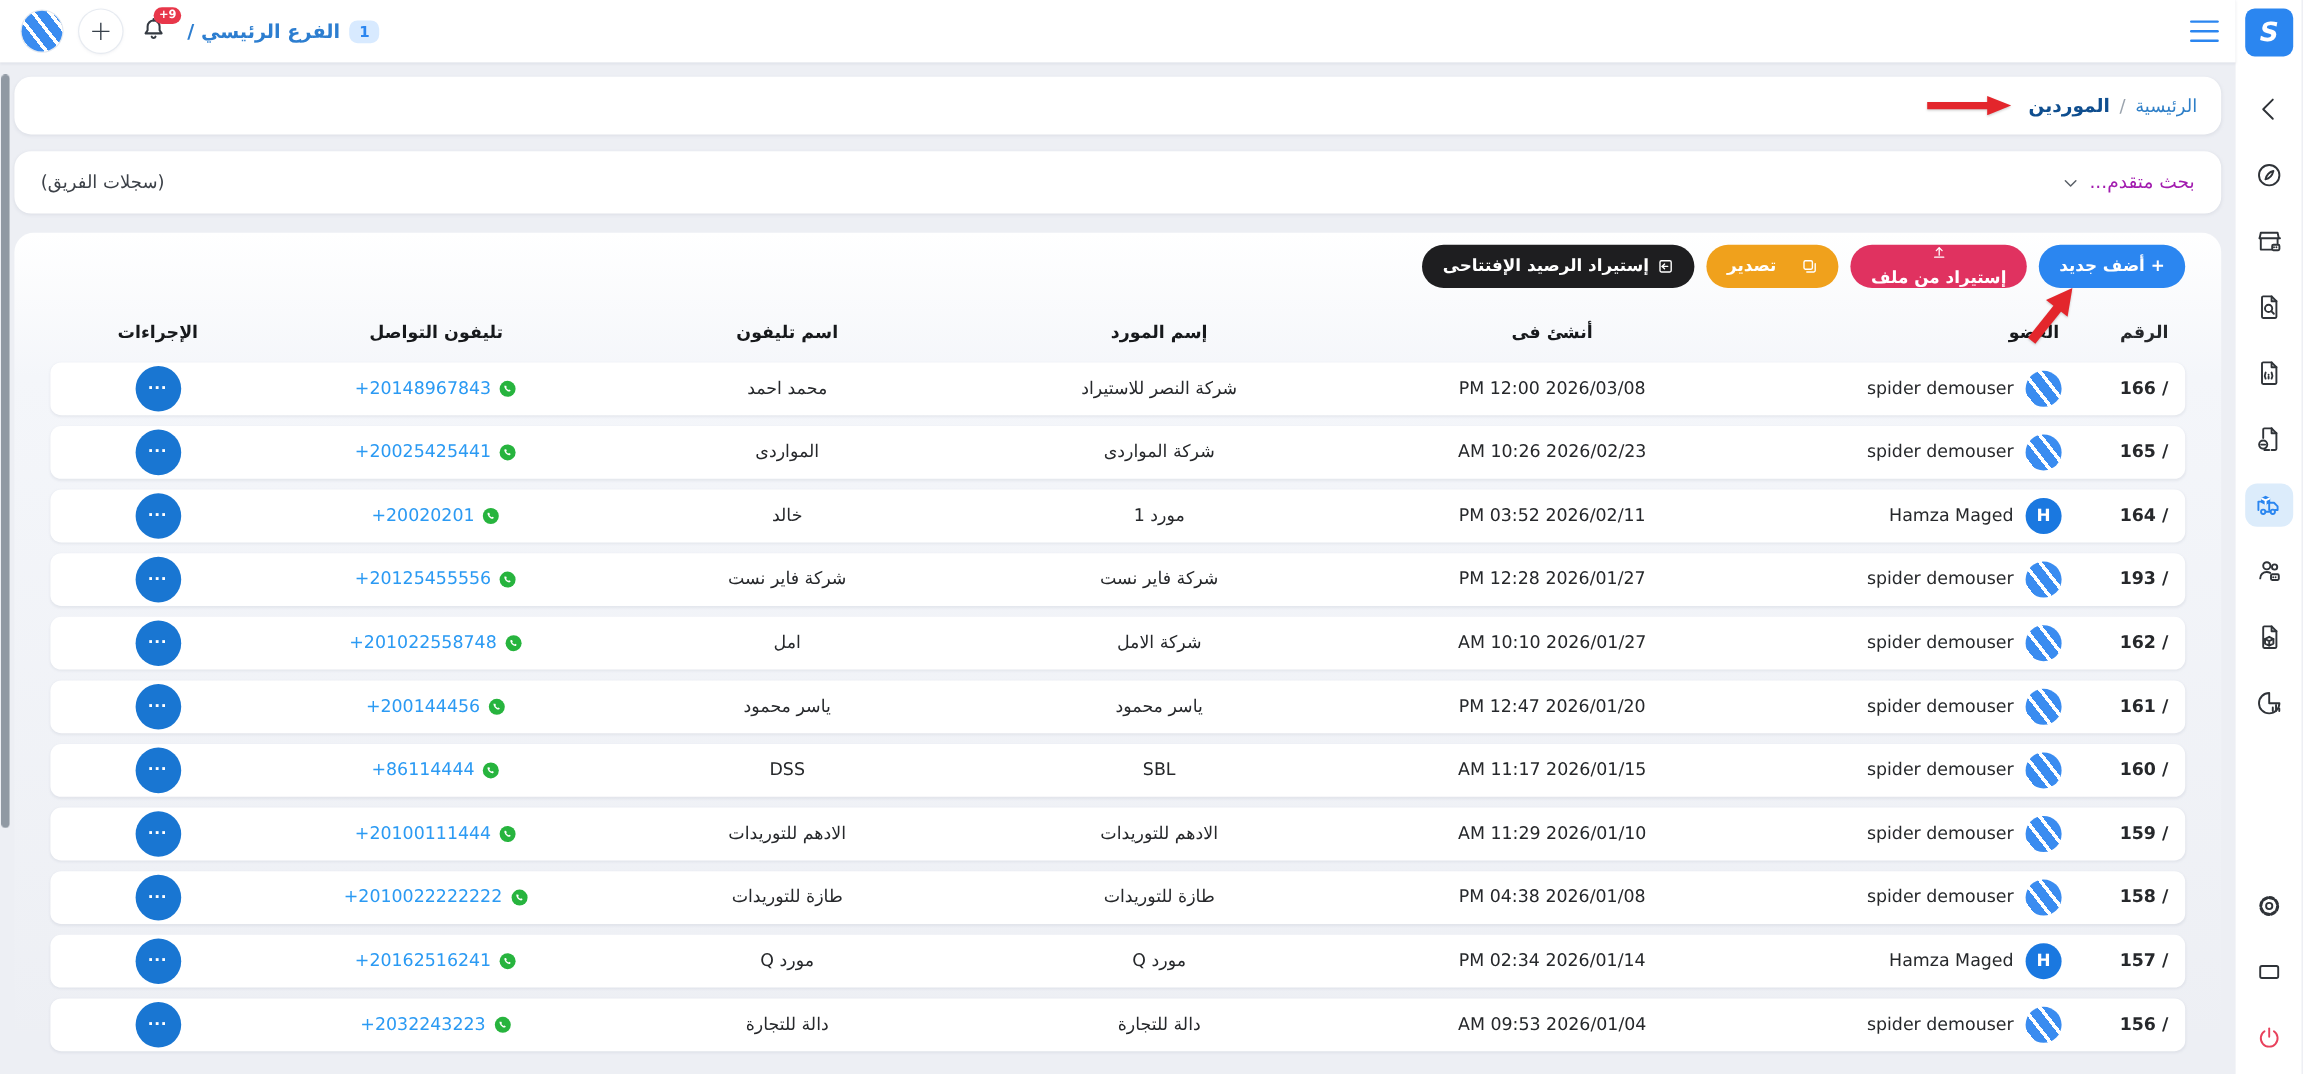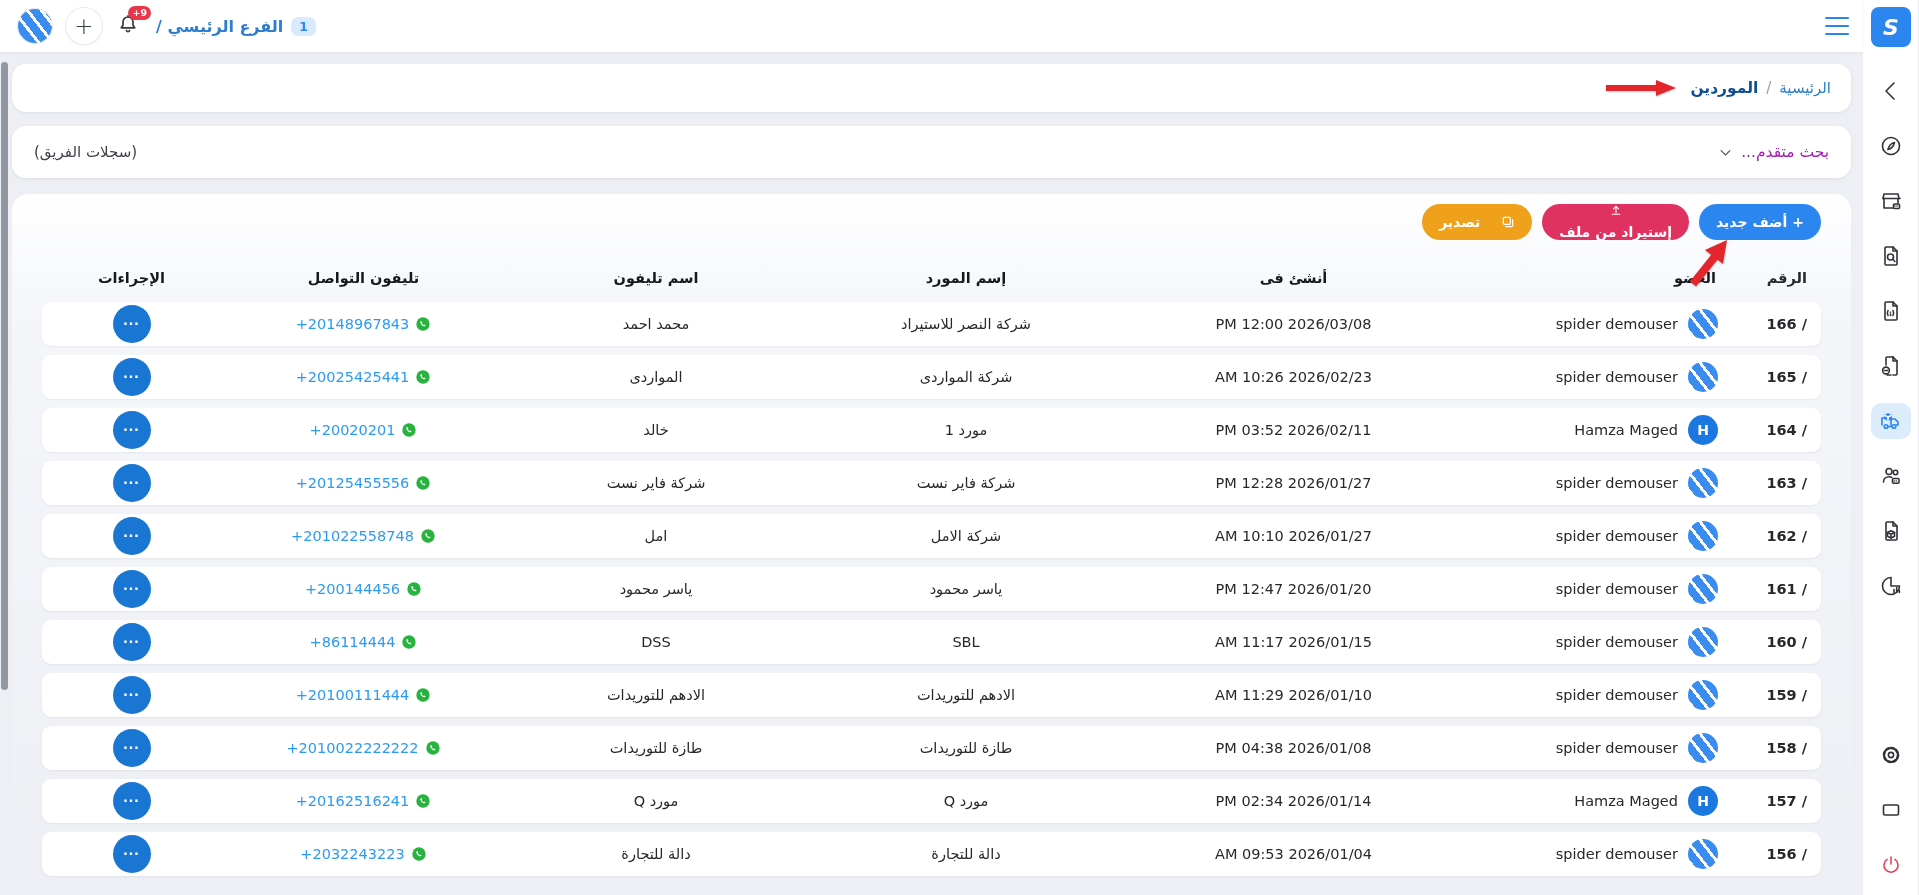--- a/index.html
+++ b/index.html
@@ -258,20 +258,28 @@
               </svg>
             <span>إستيراد من ملف</span>
           </button>
           <button class="btn btn-orange">
             <svg viewBox="0 0 24 24">
                 <rect x="4" y="4" width="12" height="12" rx="2"></rect>
                 <path d="M20 8v10a2 2 0 0 1-2 2H8"></path>
               </svg>
             <span>تصدير</span>
           </button>
+          <button class="btn btn-black">
+            <svg viewBox="0 0 24 24">
+                <rect x="4" y="4" width="16" height="16" rx="2"></rect>
+                <path d="M15 12H7"></path>
+                <path d="m10.5 8.5L7 12l3.5 3.5"></path>
+              </svg>
+            <span>إستيراد الرصيد الإفتتاحى</span>
+          </button>
           <svg class="arrow-add red-arrow" width="50" height="50" viewBox="0 0 50 50">
             <line x1="10" y1="46" x2="34" y2="16" stroke="#e3262c" stroke-width="8"></line>
             <polygon points="22,12 44,2 40,26" fill="#e3262c"></polygon>
           </svg>
         </div>
 
         <div class="table-wrap">
           <div class="thead">
             <div class="c-num">الرقم</div>
             <div style="padding-right:10px;">العضو</div>
@@ -345,21 +353,21 @@
         <path d="M8.6 7.6c-.5.5-.9 1.4-.5 2.6.5 1.7 2 3.8 3.9 4.8 1.4.7 2.5.6 3.1.1.5-.4.7-1 .5-1.4l-1.7-.9-.9.7c-1-.4-2.3-1.7-2.8-2.7l.8-.8-.8-1.8c-.4-.3-1.1-.2-1.6.4z" fill="#ffffff"></path>
       </svg>
       <span class="phone-num">+20020201</span>
     </div>
     <div class="c-actions">
       <button class="dots-btn">...</button>
     </div>
   </div>
 
   <div class="trow">
-    <div class="c-num">163 /</div>
+    <div class="c-num">193 /</div>
     <div class="c-member">
       <span class="avatar logo"></span>
 
       <span class="member-name">spider demouser</span>
     </div>
     <div class="c-date">PM 12:28 2026/01/27</div>
     <div class="c-center">شركة فاير نست</div>
     <div class="c-center">شركة فاير نست</div>
     <div class="c-phone">
       <svg class="wa" viewBox="0 0 24 24">

